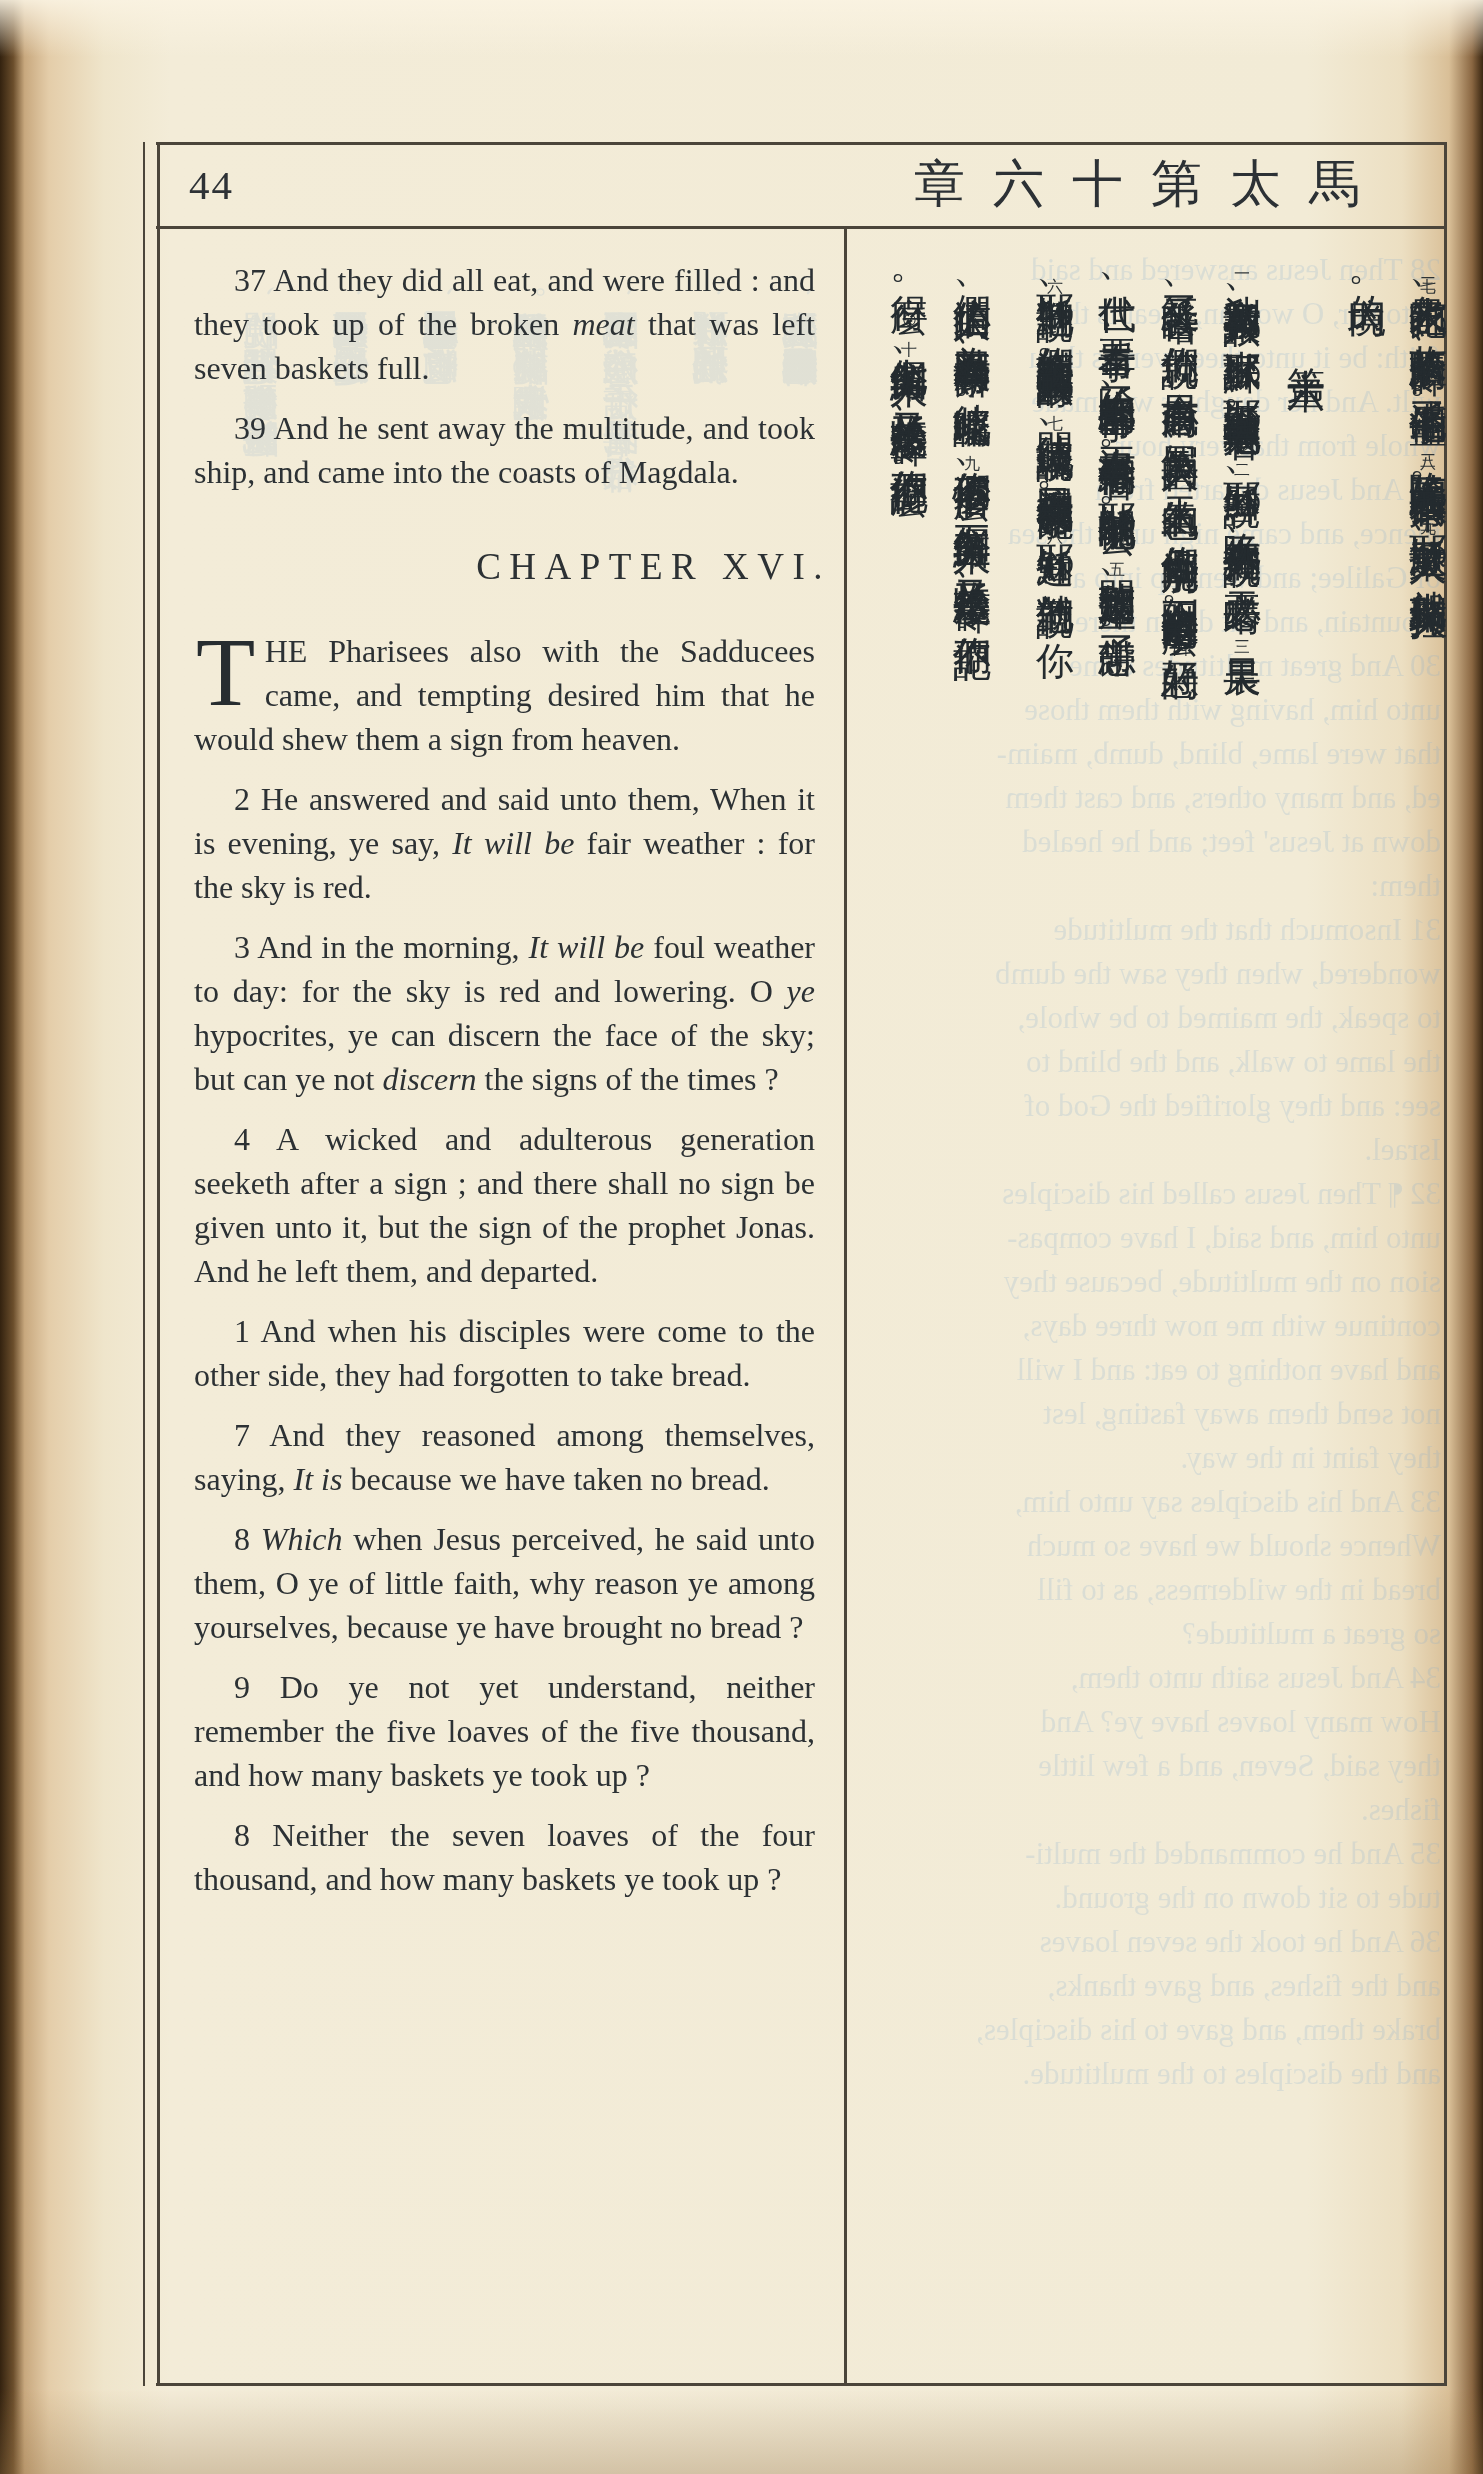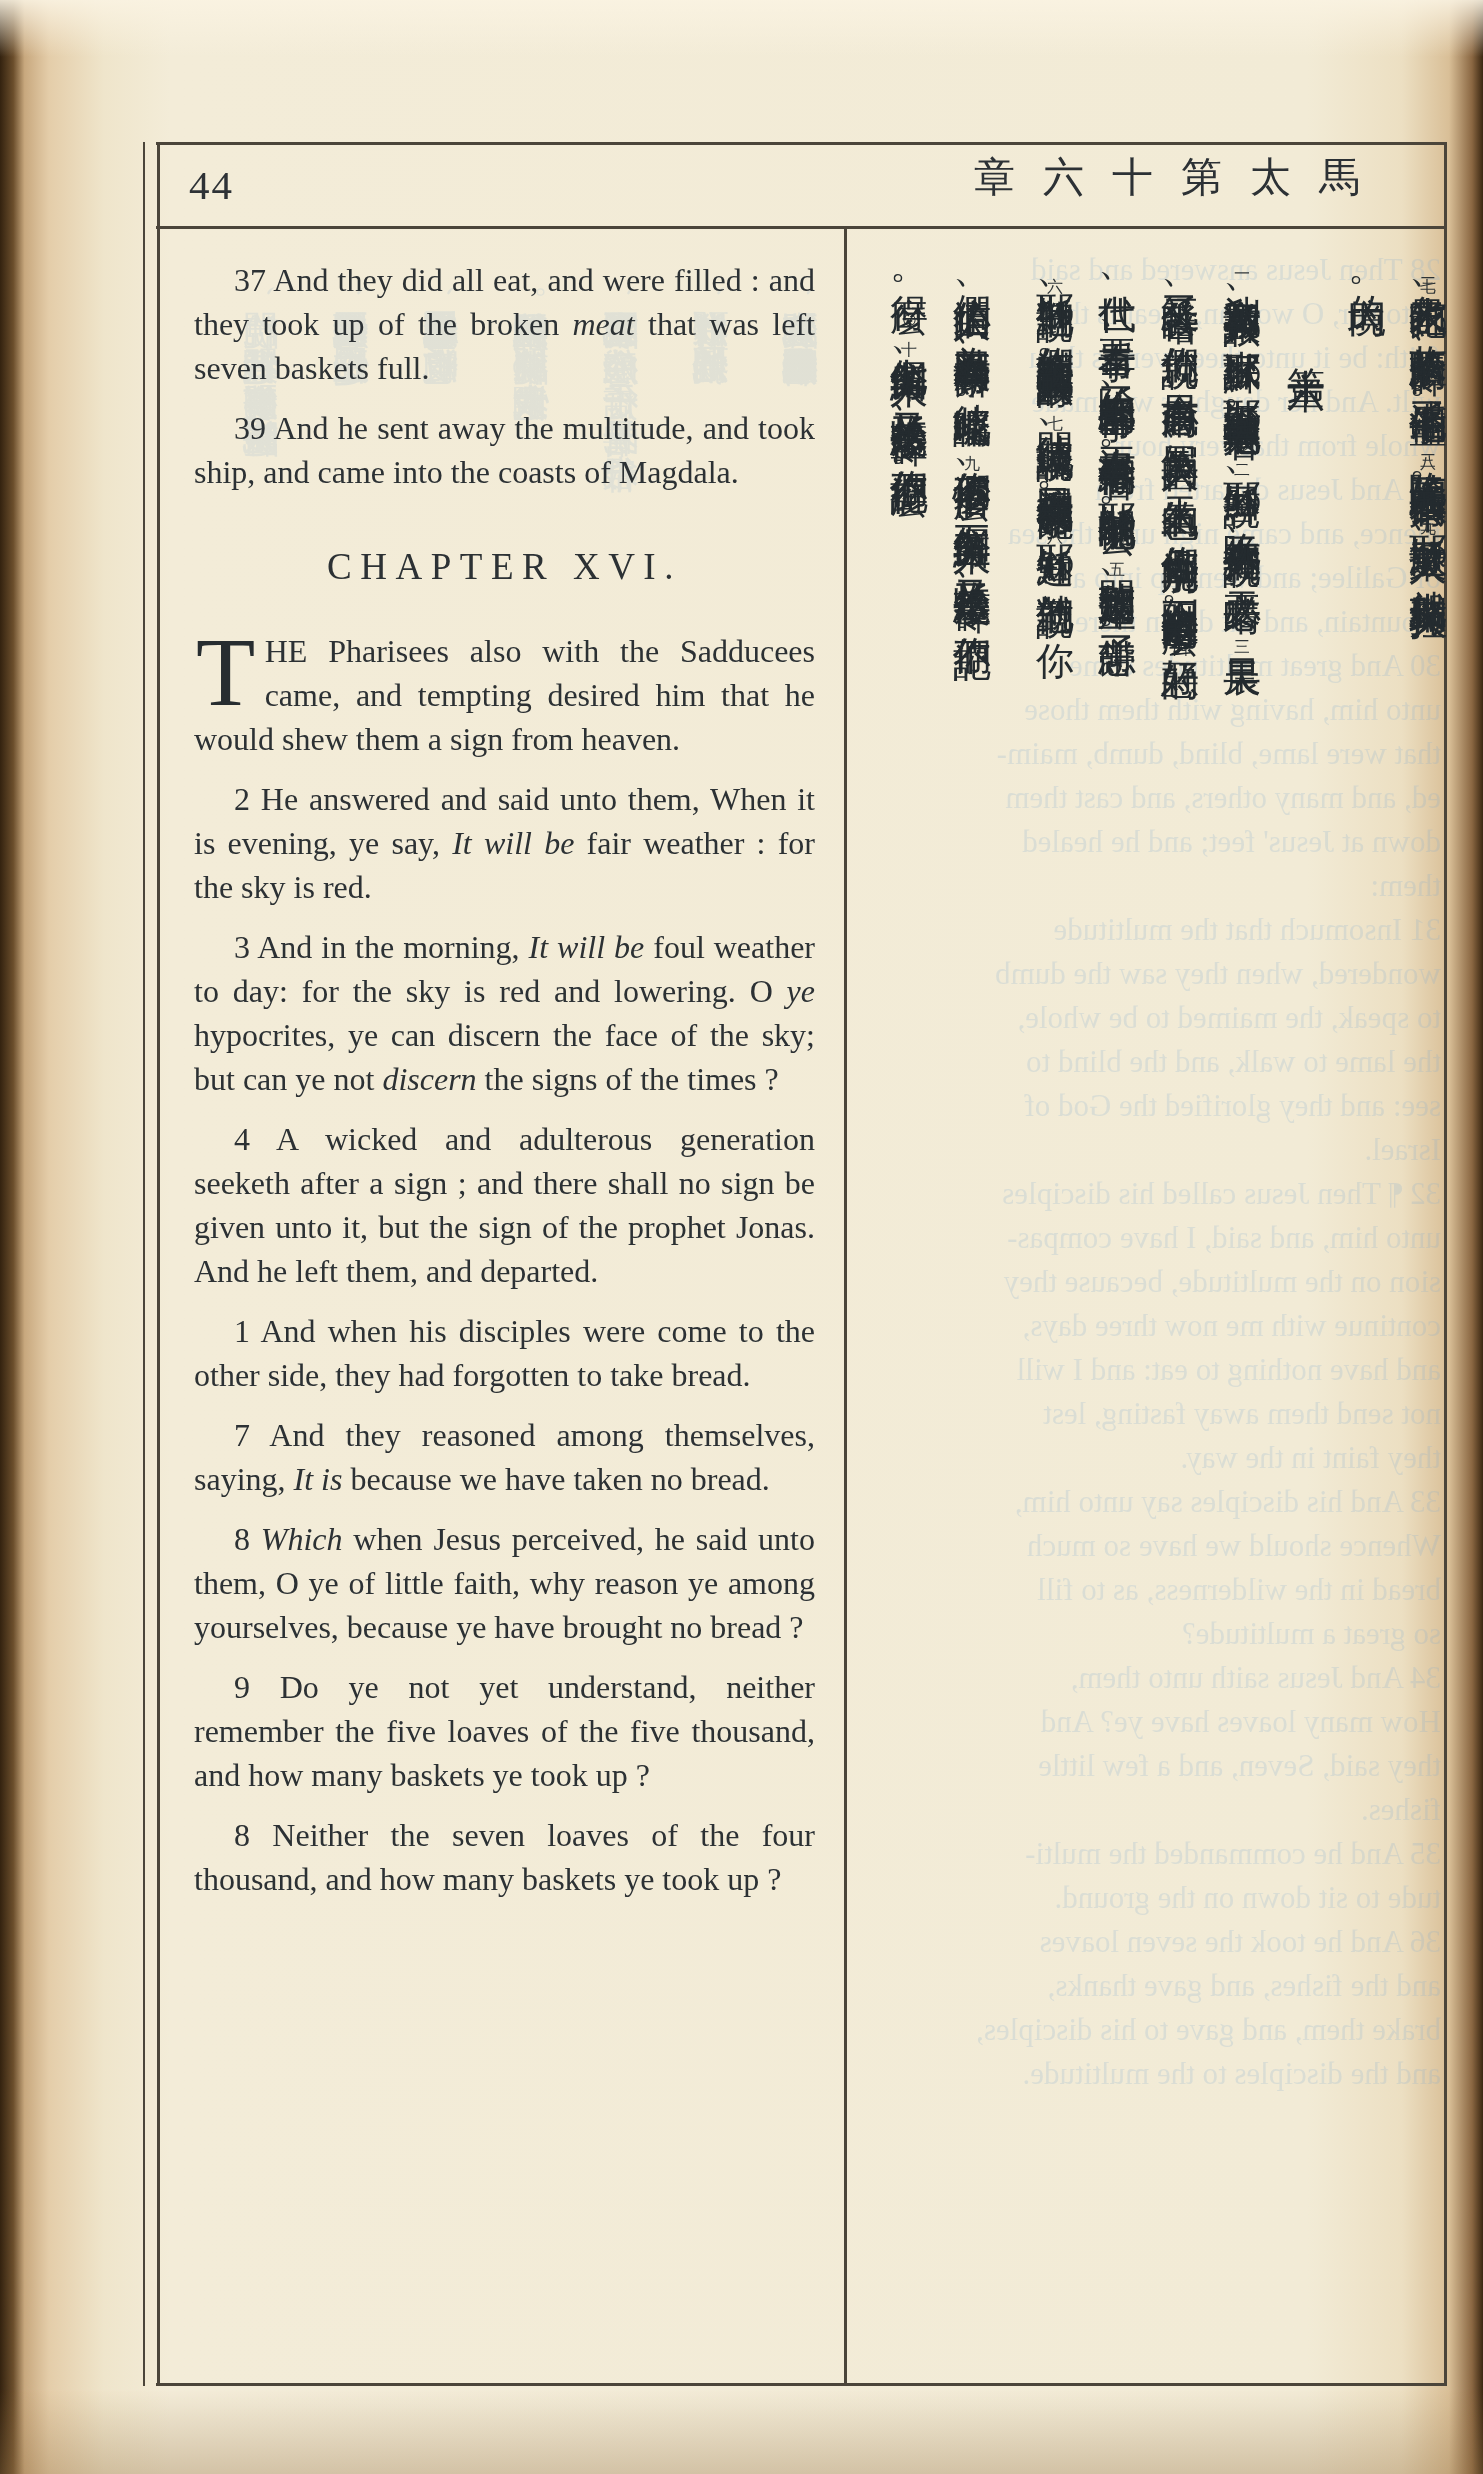--- a/index.html
+++ b/index.html
@@ -28,26 +28,26 @@
   .rule-left-outer{left:143px;top:142px;width:1.9px;height:2244px;}
   .rule-left-inner{left:157px;top:142px;width:2.8px;height:2244px;}
   .rule-right{left:1444px;top:142px;width:2.8px;height:2244px;}
   .rule-divider{left:844px;top:226px;width:2.8px;height:2159px;}
   
   .hdr-left{position:absolute;left:189px;top:152px;height:66px;
     color:#2e3236;font-size:41px;display:flex;align-items:center;}
   .hdr-page-num{margin-right:90px;letter-spacing:1.9px;}
   .hdr-title{font-variant:small-caps;letter-spacing:5.7px;}
   .hdr-right{position:absolute;right:95px;top:150px;color:#2c3135;
-    font-family:"DejaVu Serif",serif;font-size:41px;letter-spacing:28px;white-space:nowrap;}
+    font-family:"DejaVu Serif",serif;font-size:51px;letter-spacing:28px;white-space:nowrap;}
   
   .eng{position:absolute;left:178px;top:242px;width:653px;
     font-size:32px;line-height:44px;color:#2c3134;text-align:justify;z-index:3;}
   .eng p{margin:16px;text-indent:40px;}
-  .eng p.chap{text-align:center;text-indent:0;letter-spacing:8.5px;
+  .eng p.chap{text-align:right;text-indent:0;letter-spacing:8.5px;
     font-size:37px;margin:51px 0 40px 0;}
   .eng p.dropcap-p{text-indent:0;}
   .dropcap{float:left;font-size:97px;line-height:76px;padding:5.7px 9.5px 0 1.9px;color:#272d30;}
   
   .chn{position:absolute;left:852px;top:265px;width:597px;height:2114px;z-index:3;
     font-family:"DejaVu Serif",serif;color:#242b2f;}
   .ccol{position:absolute;top:0;height:100%;width:45px;
     writing-mode:vertical-rl;text-orientation:upright;
     font-size:38px;line-height:45px;letter-spacing:1.9px;}
   .ccol.chapter{padding-top:72px;}

